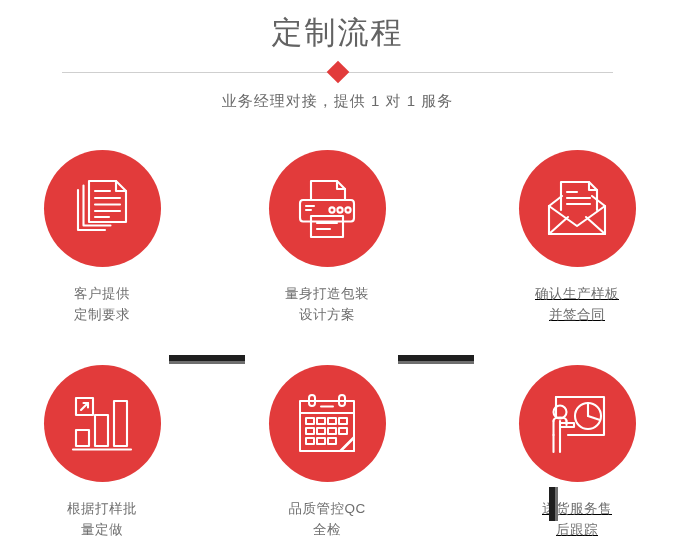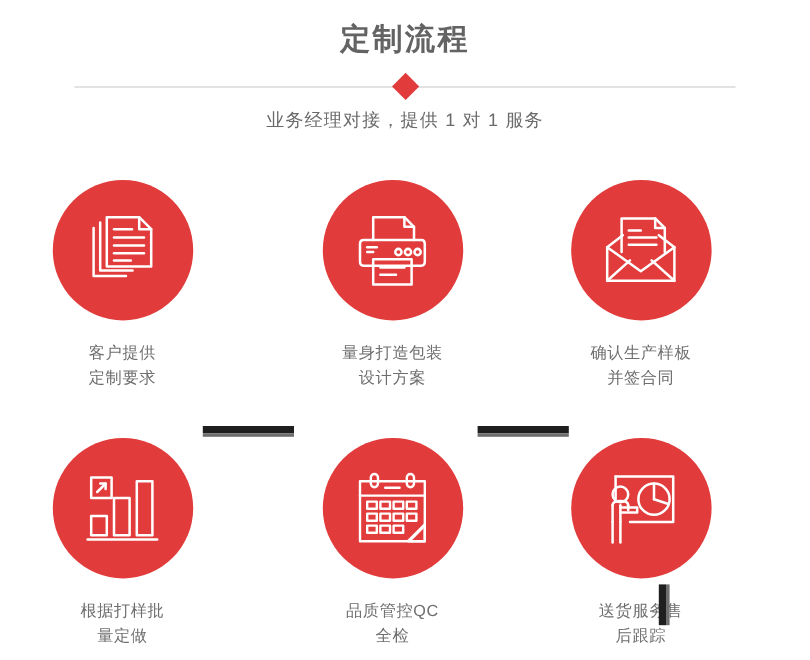--- a/index.html
+++ b/index.html
@@ -22,22 +22,22 @@
     left: 0;
     width: 675px;
     height: 130px;
   }
   .page-title {
     position: absolute;
     top: 16px;
     left: 0;
     width: 675px;
     text-align: center;
-    font-size: 25px;
-    font-weight: bold;
+    font-size: 31px;
+    font-weight: normal;
     color: #636363;
     letter-spacing: 2px;
     line-height: 34px;
   }
   .divider-wrap {
     position: absolute;
     top: 72px;
     left: 62px;
     width: 551px;
     height: 2px;
@@ -79,21 +79,21 @@
     width: 675px;
     height: 400px;
   }
   .step {
     position: absolute;
     width: 180px;
     text-align: center;
   }
   .step-col-0 { left: 12px; }
   .step-col-1 { left: 237px; }
-  .step-col-2 { left: 444px; }
+  .step-col-2 { left: 487px; text-decoration: underline; }
   .step-row-0 { top: 0px; }
   .step-row-1 { top: 215px; }
 
   .circle {
     width: 117px;
     height: 117px;
     border-radius: 50%;
     background: #e23b3b;
     margin: 0 auto;
     display: flex;

